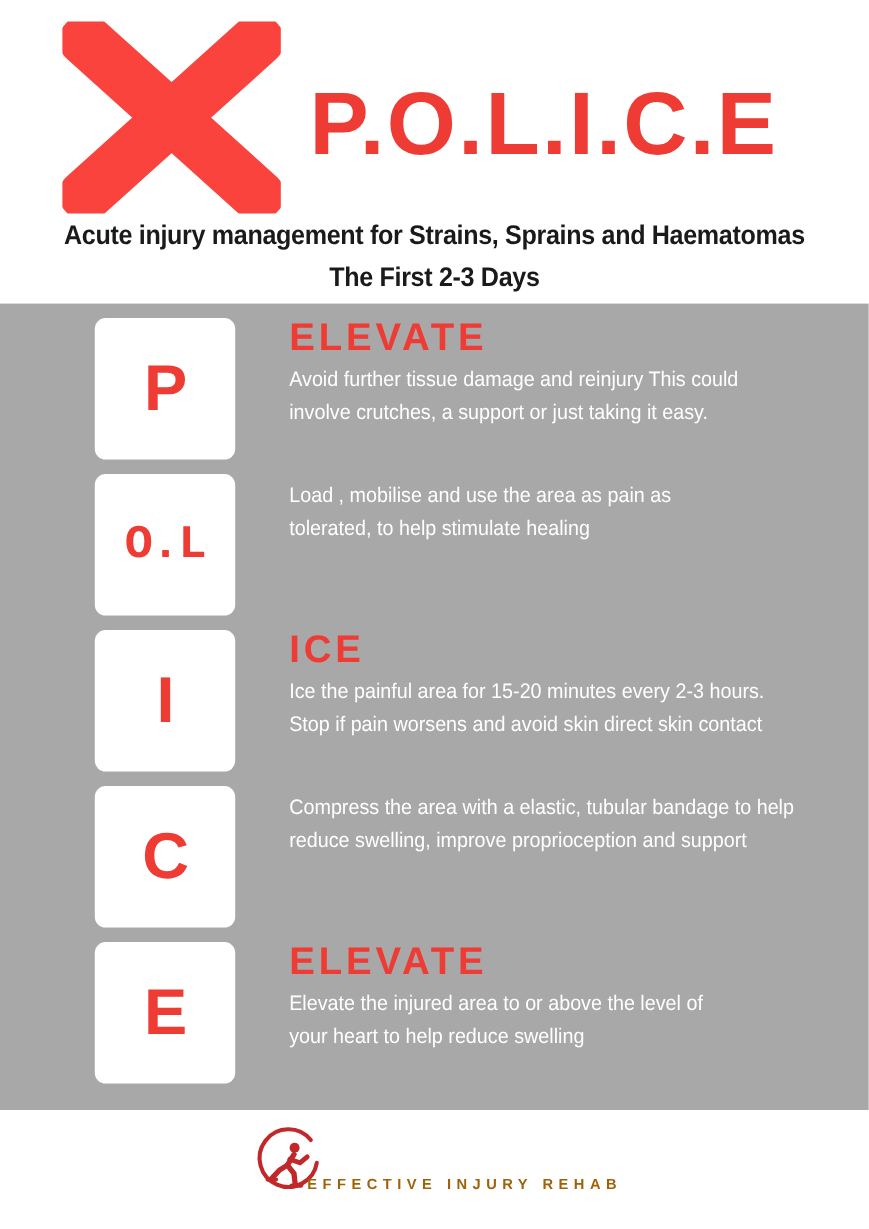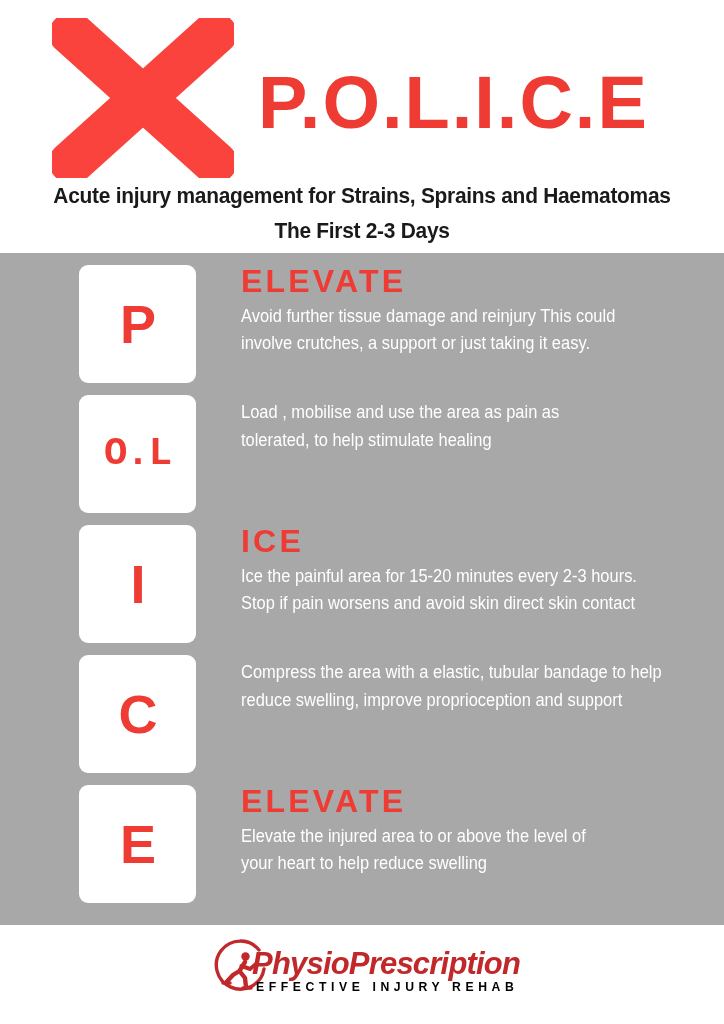--- a/index.html
+++ b/index.html
@@ -145,21 +145,21 @@
     color:#c0282a;
     letter-spacing:-0.8px;
     line-height:1;
     white-space:nowrap;
   }
   .logo-tag {
     position:absolute;
     left:44px; top:46px;
     font-size:12.2px;
     font-weight:bold;
-    color:#000000;
+    color:#a16207;
     letter-spacing:4.6px;
     line-height:1;
     white-space:nowrap;
     text-align:right;
   }
 </style>
 </head>
 <body>
 
 <div id="poster">
@@ -258,18 +258,17 @@
           <path d="M47 11 A24 24 0 1 0 52 30" fill="none" stroke="#c0282a" stroke-width="3.4" stroke-linecap="round"></path>
           <circle cx="33.5" cy="17.5" r="4.2" fill="#c0282a"></circle>
           <path d="M33 23 L27.5 32 L21 36 L14.5 43" fill="none" stroke="#c0282a" stroke-width="4.4" stroke-linecap="round"></path>
           <path d="M29.5 27 L38 30 L44 25" fill="none" stroke="#c0282a" stroke-width="4" stroke-linecap="round"></path>
           <path d="M27.5 32 L33 39 L34 48" fill="none" stroke="#c0282a" stroke-width="4.4" stroke-linecap="round"></path>
           <path d="M11 44 L18 44" stroke="#c0282a" stroke-width="3.4" stroke-linecap="round"></path>
           <path d="M31 49 L39 49" stroke="#c0282a" stroke-width="3.4" stroke-linecap="round"></path>
         </svg>
       </div>
 
-      <div class="logo-word">PhysioPrescription</div>
       <div class="logo-tag">EFFECTIVE INJURY REHAB</div>
     </div>
   </div>
 
 </div>
 
 </body></html>

